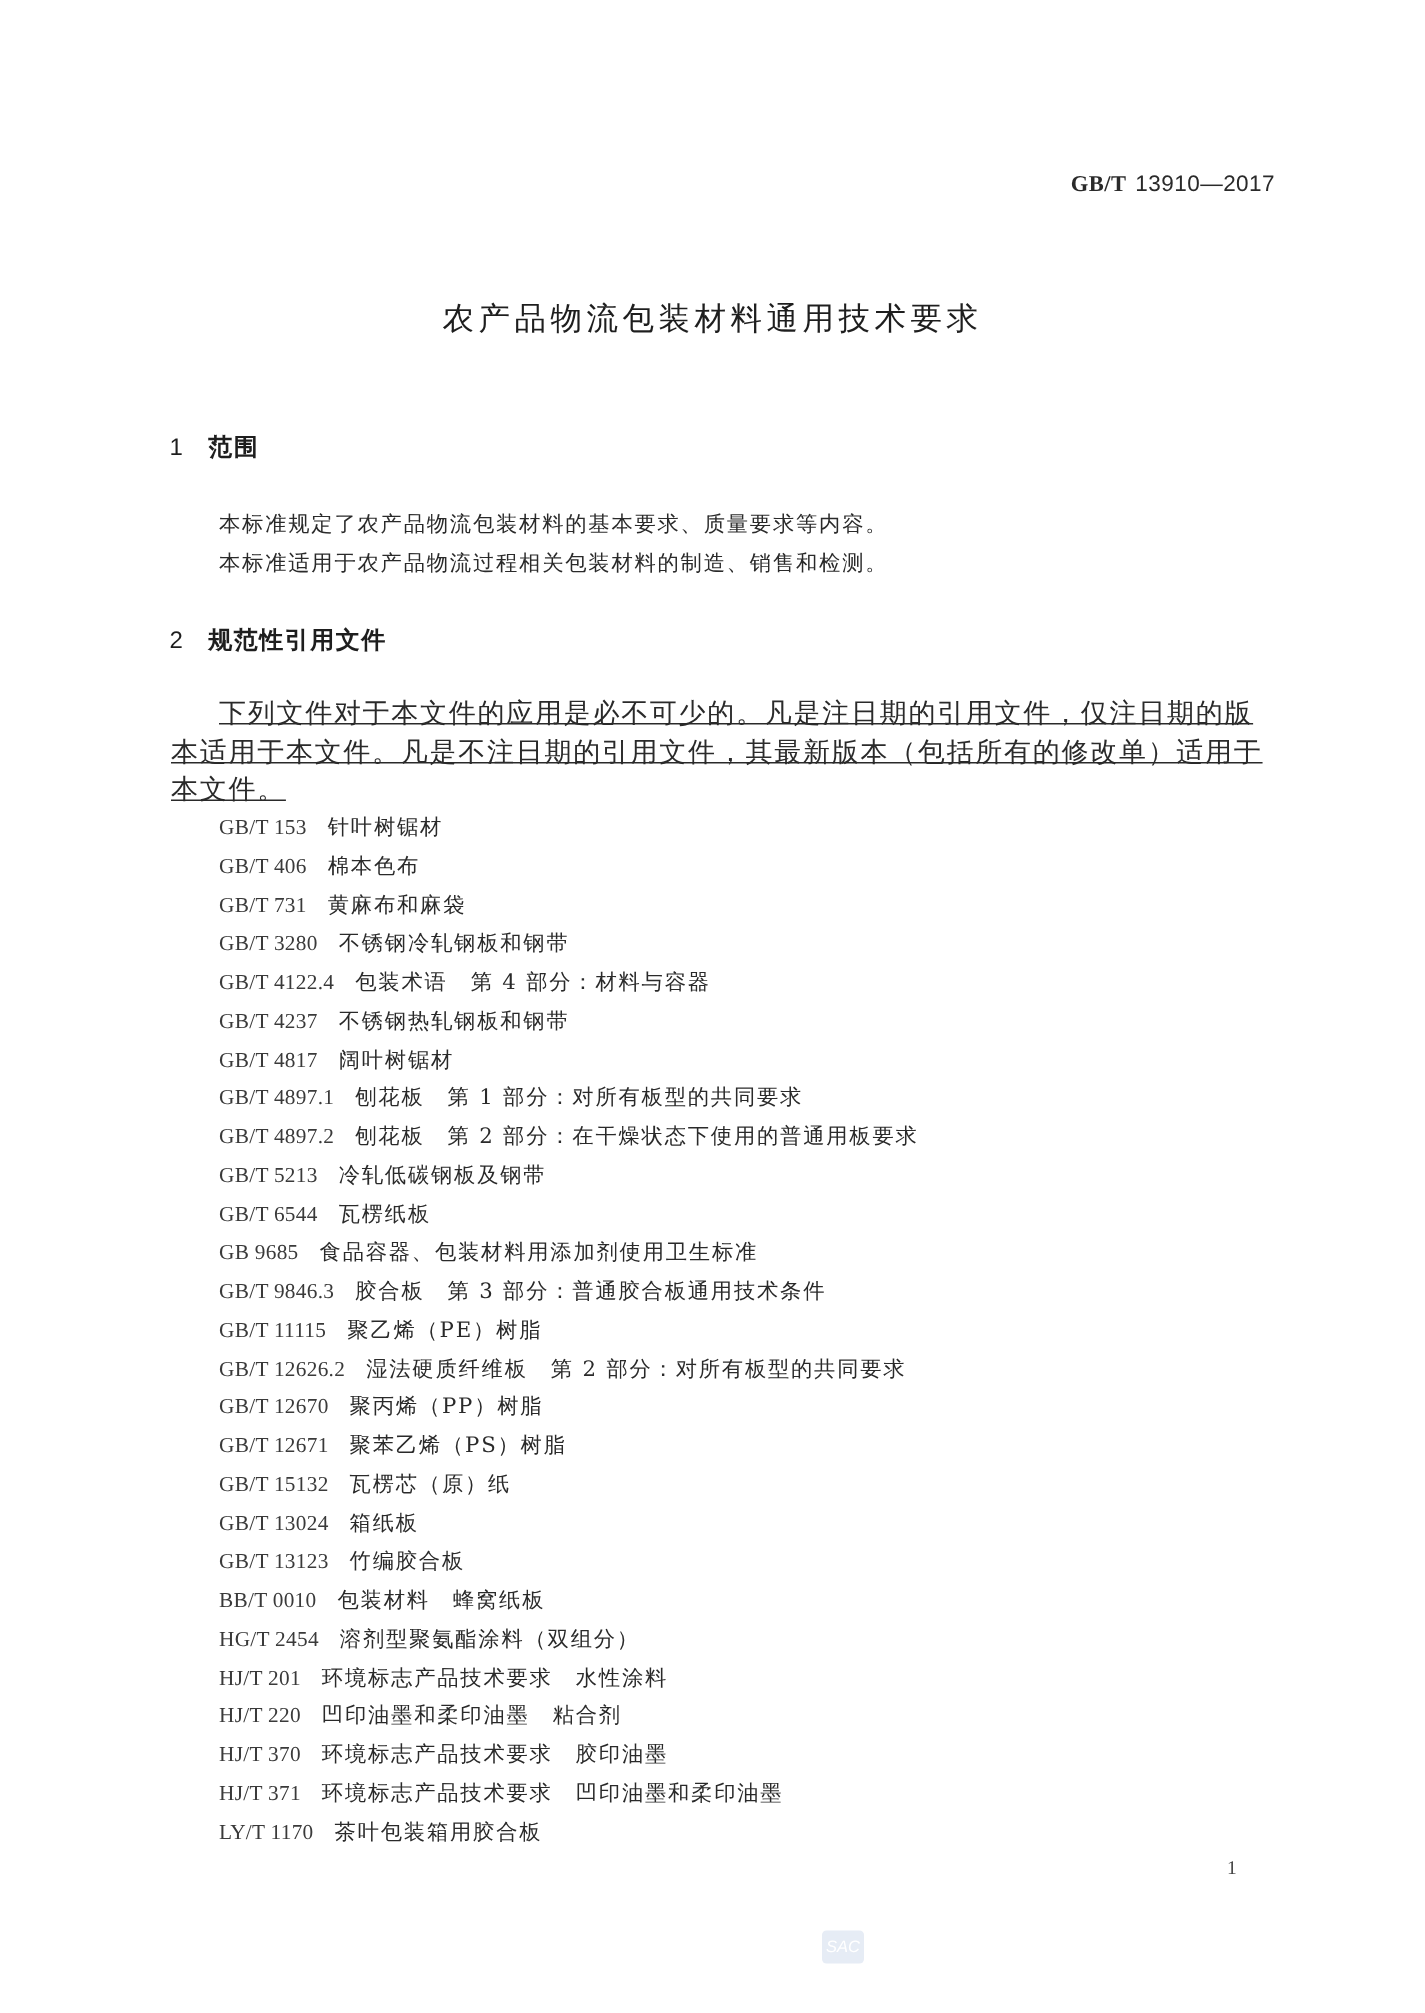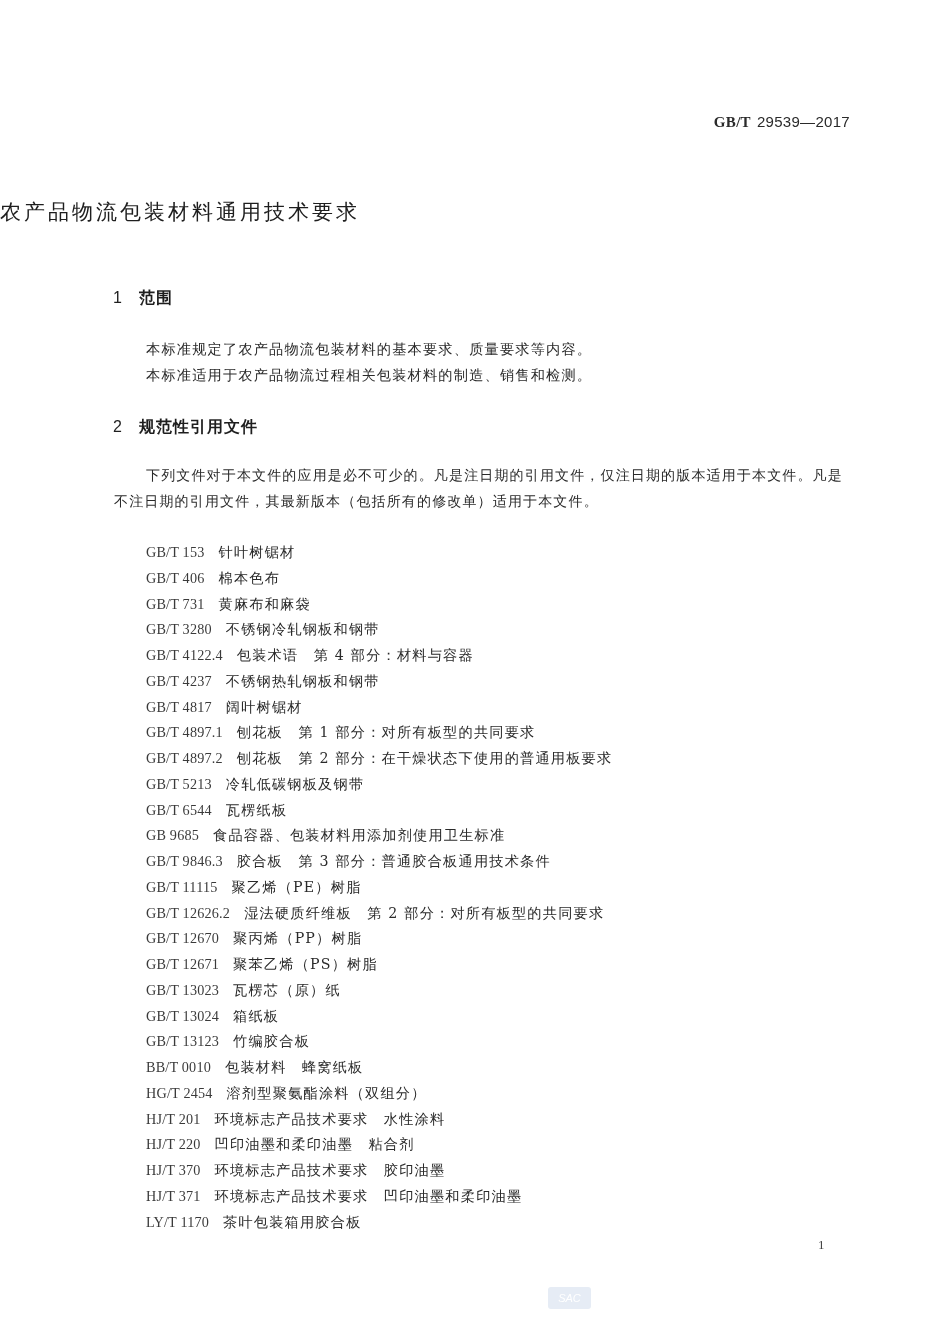--- a/index.html
+++ b/index.html
@@ -1,41 +1,41 @@
 <!DOCTYPE html>
 <html><head>
 <meta charset="utf-8">
 <style>
   html, body { margin: 0; padding: 0; background: #ffffff; }
   body { width: 950px; height: 1342px; position: relative; overflow: hidden;
          font-family: "DejaVu Serif", "Liberation Serif", serif; color: #2a2a2a; }
   .std-code { position: absolute; top: 113px; right: 100px; font-size: 15px; letter-spacing: 0.3px; }
   .std-code .prefix { font-family: "Liberation Serif", serif; font-weight: bold; margin-top: 20px; }
   .std-code .num { font-family: "Liberation Sans", sans-serif; margin-left: 6px; }
-  .doc-title { position: absolute; top: 198px; left: 0; width: 950px; 
+  .doc-title { position: absolute; top: 198px; left: 0; width: 950px; text-align: center;
                font-family: "DejaVu Sans", sans-serif; font-size: 21px; letter-spacing: 3px; color: #1e1e1e; }
   .sec-head { position: absolute; left: 113px; font-family: "DejaVu Sans", sans-serif;
               font-size: 16px; font-weight: bold; letter-spacing: 1px; color: #1e1e1e; }
   .sec-head .sn { font-weight: normal; font-family: "Liberation Sans", sans-serif; margin-right: 16px; }
   .para { position: absolute; left: 146px; font-size: 14.2px; letter-spacing: 1.2px; white-space: nowrap; }
-  .para-wrap { position: absolute; left: 114px; width: 740px; font-size: 14px; letter-spacing: 1.15px;
-               line-height: 25.5px; text-indent: 32px; }
+  .para-wrap { position: absolute; left: 114px; width: 740px; font-size: 18px; letter-spacing: 1.15px;
+               line-height: 25.5px; text-indent: 32px; text-decoration: underline; }
   .refs { position: absolute; left: 146px; top: 540px; margin: 0; padding: 0; list-style: none; }
   .refs li { height: 25.75px; line-height: 25.75px; font-size: 14.2px; white-space: nowrap; letter-spacing: 1.2px; }
   .refs .code { font-family: "Liberation Serif", serif; letter-spacing: 0.2px; margin-right: 14px; color: #3a3a3a; }
   .page-num { position: absolute; top: 1237px; left: 818px; font-size: 13px; font-family: "Liberation Serif", serif; color: #444; }
-  .logo { position: absolute; top: 1287px; left: 548px; width: 43px; height: 22px; background: #e6ecf5;
+  .logo { position: absolute; top: 1287px; left: 548px; width: 28px; height: 22px; background: #e6ecf5;
           border-radius: 3px; font-family: "Liberation Sans", sans-serif; font-style: italic; font-weight: normal;
           font-size: 11px; color: #ffffff; text-align: center; line-height: 22px; }
 </style>
 </head>
 <body>
 
 <div class="std-code">
-  <span class="prefix">GB/T</span><span class="num">29539—2017</span>
+  <span class="prefix">GB/T</span><span class="num">13910—2017</span>
 </div>
 
 <div class="doc-title">农产品物流包装材料通用技术要求</div>
 
 <div class="sec-head" style="top:288px;">
   <span class="sn">1</span><span>范围</span>
 </div>
 
 <div class="para" style="top:340px;">本标准规定了农产品物流包装材料的基本要求、质量要求等内容。</div>
 <div class="para" style="top:366px;">本标准适用于农产品物流过程相关包装材料的制造、销售和检测。</div>
@@ -57,21 +57,21 @@
     <li><span class="code">GB/T 4897.1</span><span>刨花板　第 1 部分：对所有板型的共同要求</span></li>
     <li><span class="code">GB/T 4897.2</span><span>刨花板　第 2 部分：在干燥状态下使用的普通用板要求</span></li>
     <li><span class="code">GB/T 5213</span><span>冷轧低碳钢板及钢带</span></li>
     <li><span class="code">GB/T 6544</span><span>瓦楞纸板</span></li>
     <li><span class="code">GB 9685</span><span>食品容器、包装材料用添加剂使用卫生标准</span></li>
     <li><span class="code">GB/T 9846.3</span><span>胶合板　第 3 部分：普通胶合板通用技术条件</span></li>
     <li><span class="code">GB/T 11115</span><span>聚乙烯（PE）树脂</span></li>
     <li><span class="code">GB/T 12626.2</span><span>湿法硬质纤维板　第 2 部分：对所有板型的共同要求</span></li>
     <li><span class="code">GB/T 12670</span><span>聚丙烯（PP）树脂</span></li>
     <li><span class="code">GB/T 12671</span><span>聚苯乙烯（PS）树脂</span></li>
-    <li><span class="code">GB/T 13023</span><span>瓦楞芯（原）纸</span></li>
+    <li><span class="code">GB/T 15132</span><span>瓦楞芯（原）纸</span></li>
     <li><span class="code">GB/T 13024</span><span>箱纸板</span></li>
     <li><span class="code">GB/T 13123</span><span>竹编胶合板</span></li>
     <li><span class="code">BB/T 0010</span><span>包装材料　蜂窝纸板</span></li>
     <li><span class="code">HG/T 2454</span><span>溶剂型聚氨酯涂料（双组分）</span></li>
     <li><span class="code">HJ/T 201</span><span>环境标志产品技术要求　水性涂料</span></li>
     <li><span class="code">HJ/T 220</span><span>凹印油墨和柔印油墨　粘合剂</span></li>
     <li><span class="code">HJ/T 370</span><span>环境标志产品技术要求　胶印油墨</span></li>
     <li><span class="code">HJ/T 371</span><span>环境标志产品技术要求　凹印油墨和柔印油墨</span></li>
     <li><span class="code">LY/T 1170</span><span>茶叶包装箱用胶合板</span></li>
   </ul>

